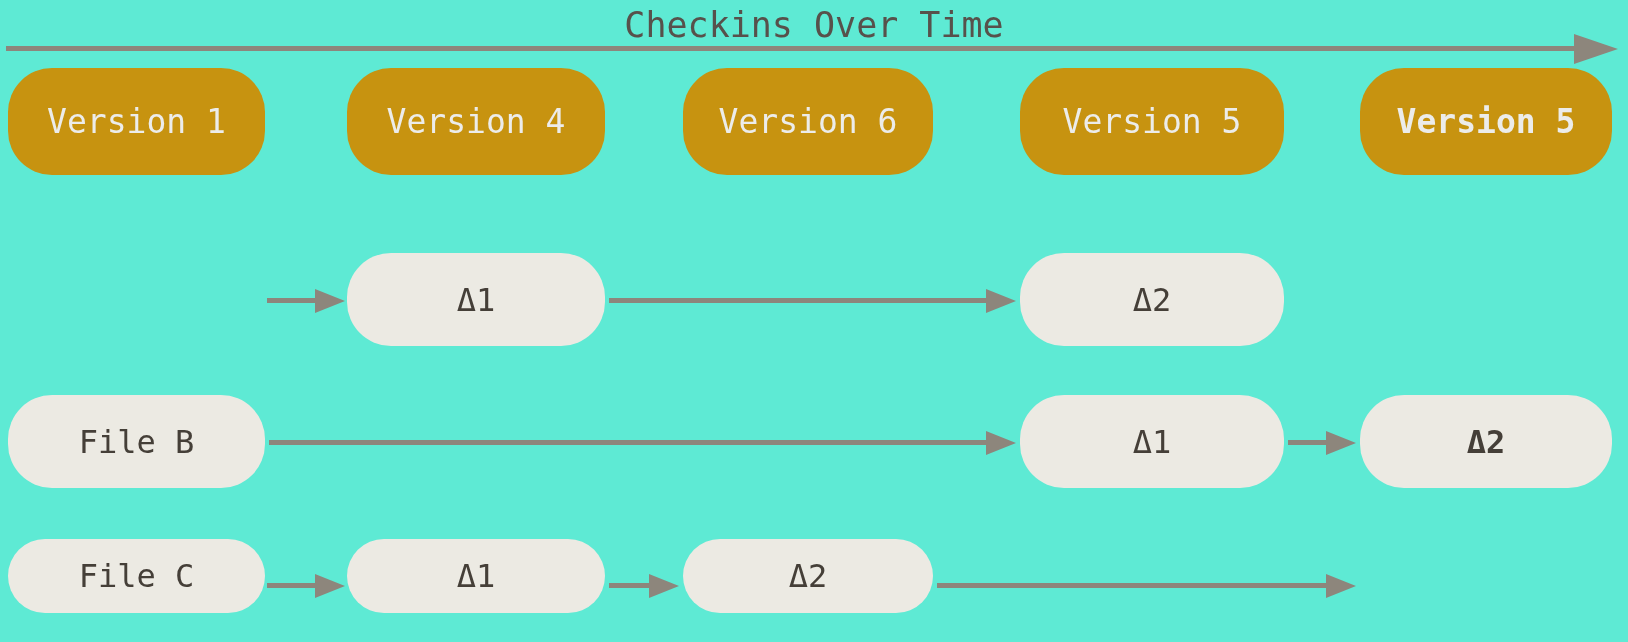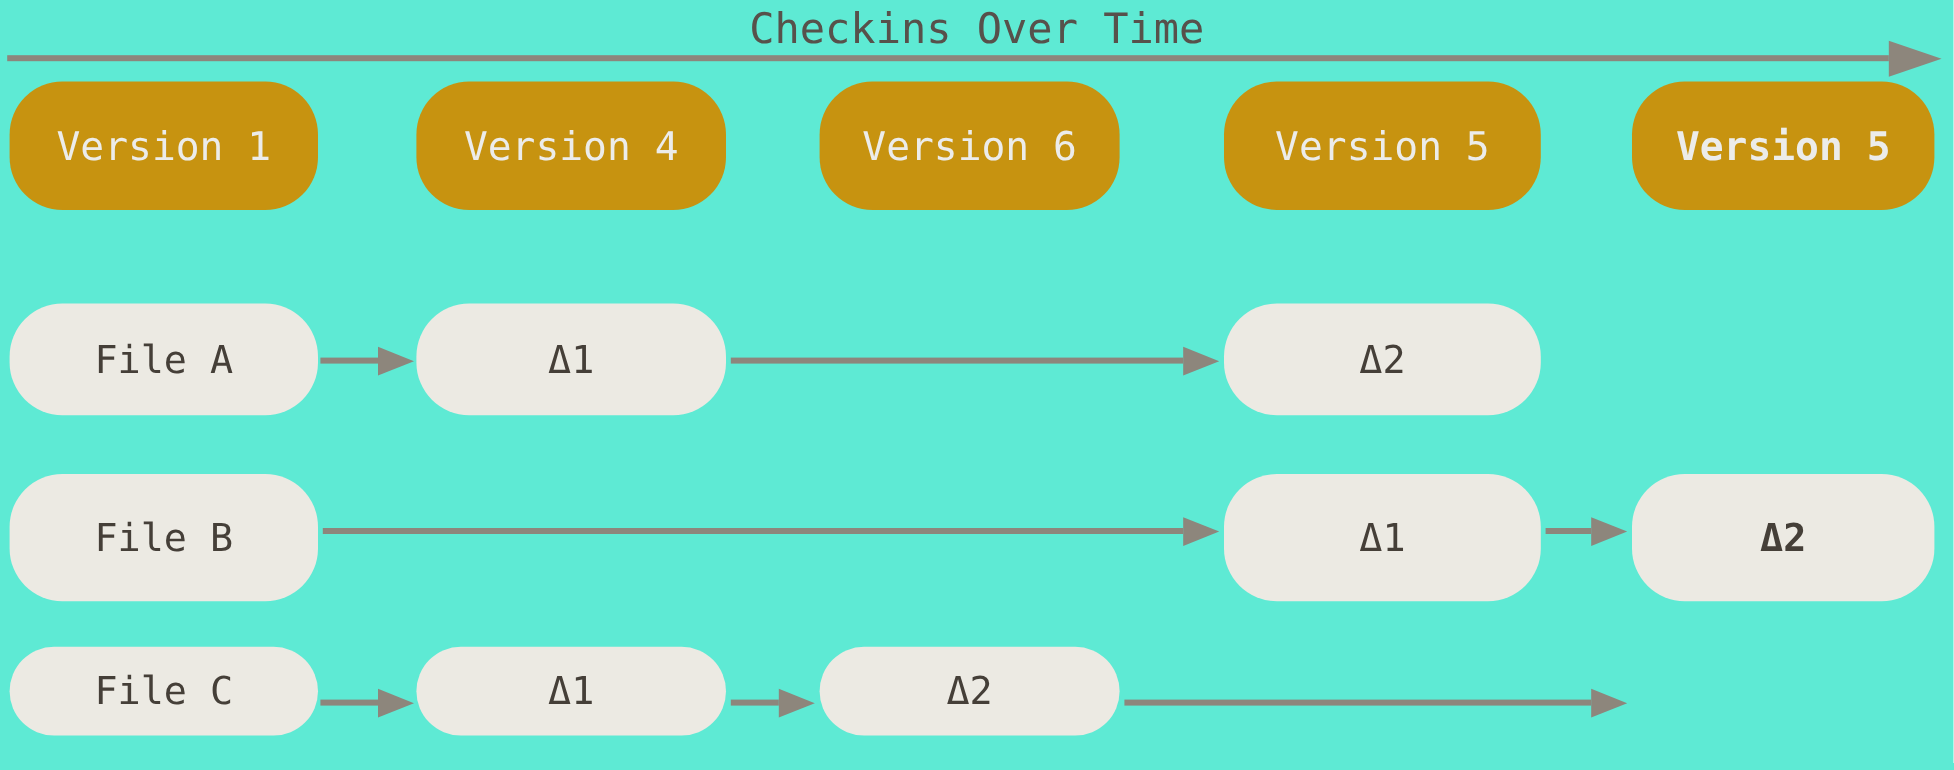--- a/index.html
+++ b/index.html
@@ -63,21 +63,21 @@
   
   .c1 { left: 8px;    width: 257px; }
   .c2 { left: 347px;  width: 258px; }
   .c3 { left: 683px;  width: 250px; }
   .c4 { left: 1020px; width: 264px; }
   .c5 { left: 1360px; width: 252px; font-weight: bold; }
 
   
   .rv { top: 68px;  height: 107px; }
   .ra { top: 253px; height: 93px; }
-  .rb { top: 395px; height: 106px; }
+  .rb { top: 395px; height: 93px; }
   .rc { top: 539px; height: 74px; }
 
   
   .arrow {
     position: absolute;
     height: 5px;
     background: #8d867c;
   }
   .arrow::after {
     content: "";
@@ -107,21 +107,20 @@
 
   <div class="tl-title">Checkins Over Time</div>
   <div class="tl-line"></div>
 
   <div class="pill gold c1 rv">Version 1</div>
   <div class="pill gold c2 rv">Version 4</div>
   <div class="pill gold c3 rv">Version 6</div>
   <div class="pill gold c4 rv">Version 5</div>
   <div class="pill gold c5 rv">Version 5</div>
 
-  <div class="pill gray c1 ra">File A</div>
   <div class="arrow ar-a1"></div>
   <div class="pill gray c2 ra">Δ1</div>
   <div class="arrow ar-a2"></div>
   <div class="pill gray c4 ra">Δ2</div>
 
   <div class="pill gray c1 rb">File B</div>
   <div class="arrow ar-b1"></div>
   <div class="pill gray c4 rb">Δ1</div>
   <div class="arrow ar-b2"></div>
   <div class="pill gray c5 rb">Δ2</div>

